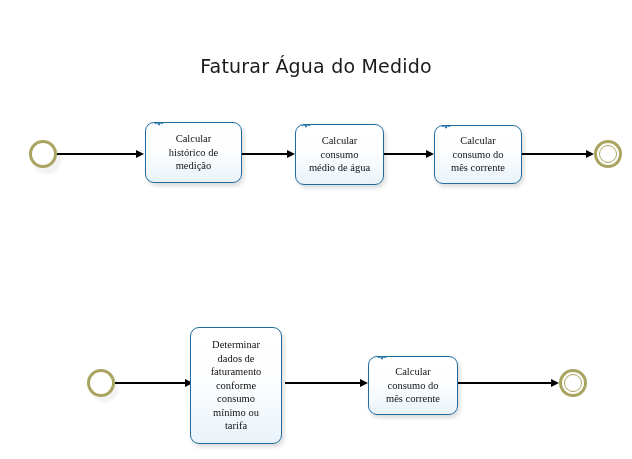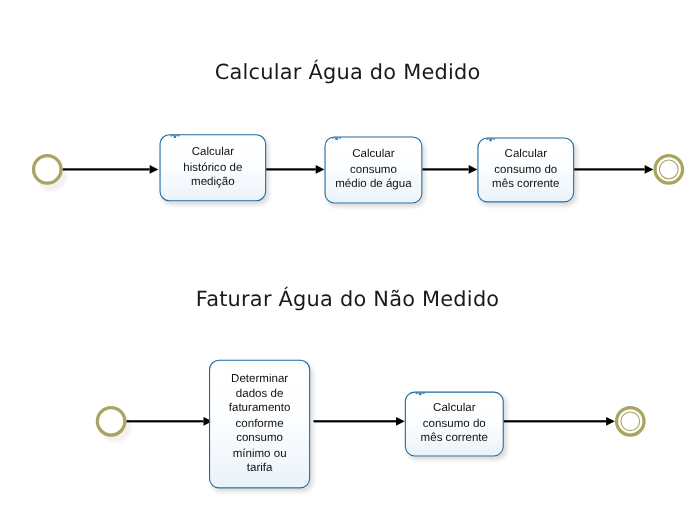--- a/index.html
+++ b/index.html
@@ -78,21 +78,21 @@
   }
   .task-inner {
     position: relative;
     width: 100%;
     text-align: center;
     padding: 0 3px;
     box-sizing: border-box;
   }
   .task-label {
     display: block;
-    font-family: Liberation Sans, sans-serif;
+    font-family: Liberation Serif, serif;
     font-size: 10.5px;
     line-height: 13.5px;
     color: #111111;
     white-space: pre-line;
   }
   .gear-icon {
     position: absolute;
     width: 15px;
     height: 15px;
     pointer-events: none;
@@ -111,21 +111,21 @@
     border-top: 4.5px solid transparent;
     border-bottom: 4.5px solid transparent;
     border-left: 8px solid #000000;
   }
 </style>
 </head>
 <body>
 
 <div id="canvas">
 
-  <div class="lane-title" id="title-1">Calcular Água do Medido</div>
+  <div class="lane-title" id="title-1">Faturar Água do Medido</div>
 
   <div class="event-shadow" style="left:33px; top:146px; width:28px; height:28px;"></div>
   <div class="event event-start" style="left:29px; top:140px; width:28px; height:28px;"></div>
 
   <div class="flow" style="left:57px; top:153px; width:79px;"></div>
   <div class="arrowhead" style="left:136px; top:149.5px;"></div>
 
   <div class="task" style="left:145px; top:122px; width:97px; height:61px;">
     <div class="task-inner">
       <svg class="gear-icon" style="left:5px; top:-19px;" viewBox="0 0 24 24">
@@ -172,21 +172,20 @@
 consumo do
 mês corrente</span>
     </div>
   </div>
 
   <div class="flow" style="left:522px; top:153px; width:64px;"></div>
   <div class="arrowhead" style="left:586px; top:149.5px;"></div>
 
   <div class="event event-end" style="left:594px; top:140px; width:28px; height:28px;"></div>
 
-  <div class="lane-title" id="title-2">Faturar Água do Não Medido</div>
 
   <div class="event-shadow" style="left:91px; top:374px; width:28px; height:28px;"></div>
   <div class="event event-start" style="left:87px; top:369px; width:28px; height:28px;"></div>
 
   <div class="flow" style="left:115px; top:382px; width:70px;"></div>
   <div class="arrowhead" style="left:185px; top:378.5px;"></div>
 
   <div class="task" style="left:190px; top:327px; width:92px; height:117px;">
     <div class="task-inner">
 

